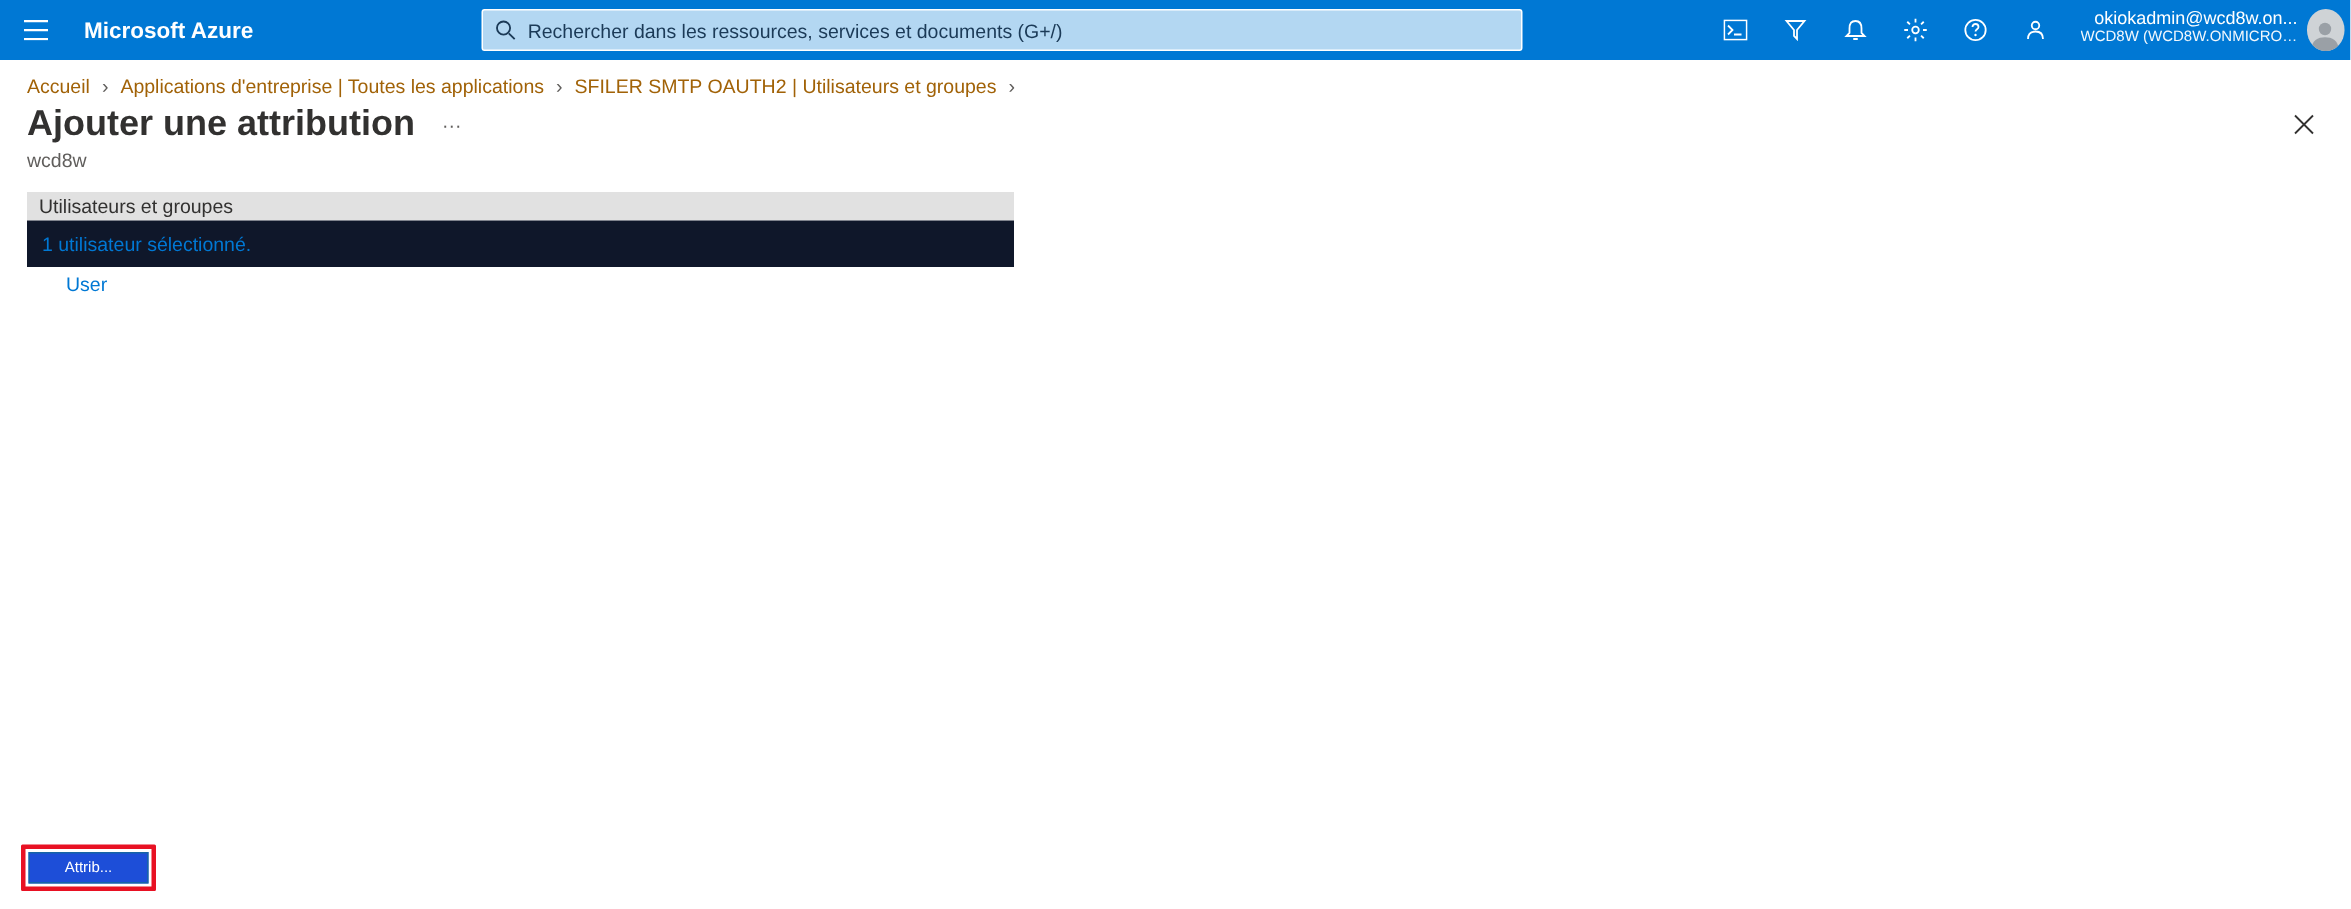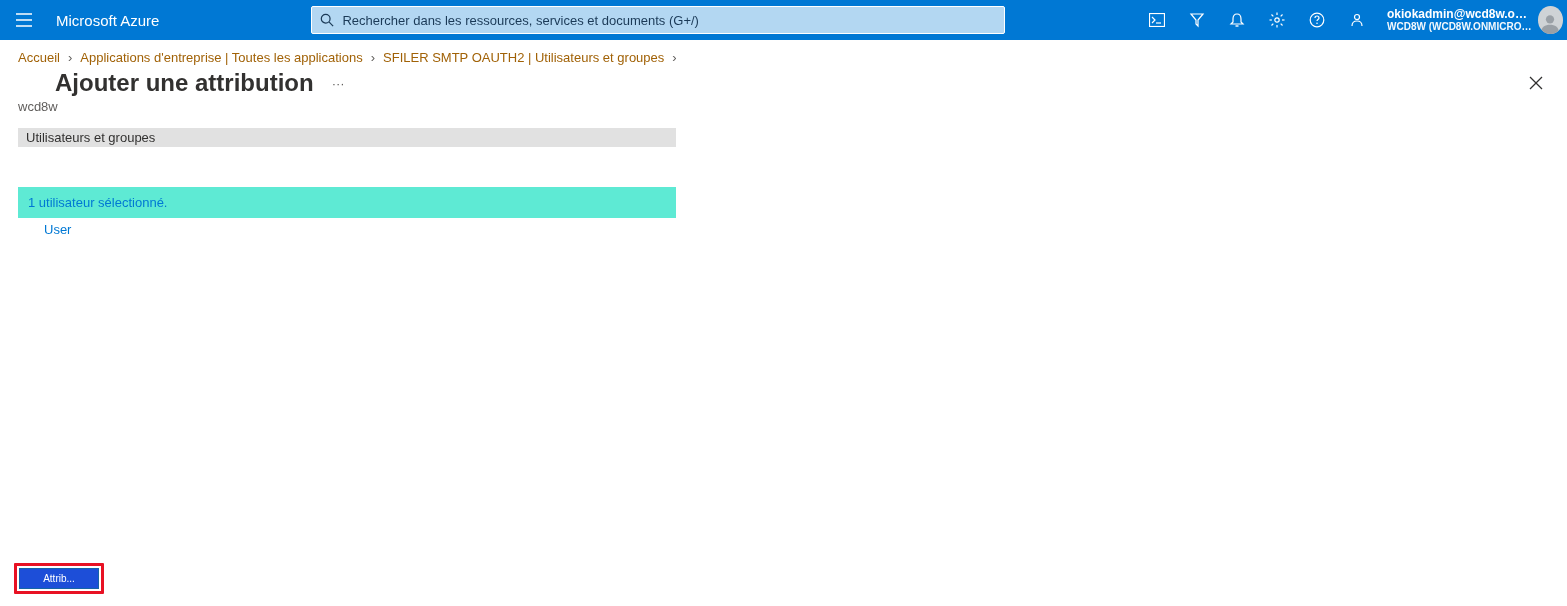--- a/index.html
+++ b/index.html
@@ -2,59 +2,59 @@
 <html><head>
 <meta charset="utf-8">
 <style>
   * { box-sizing: border-box; margin: 0; padding: 0; }
   html, body { width: 100%; height: 100%; font-family: "Segoe UI", Arial, sans-serif; font-size: 13px; color: #323130; background: #fff; }
   body { display: flex; flex-direction: column; height: 606px; width: 1567px; overflow: hidden; }
 
   
   .topbar { background: #0078d4; color: #fff; height: 40px; display: flex; align-items: center; }
   .topbar .hamburger { width: 48px; height: 40px; display:flex; align-items:center; justify-content:center; cursor:pointer; }
-  .topbar .brand { font-size: 15px; font-weight: 400; padding: 0 12px 0 8px; white-space: nowrap; }
+  .topbar .brand { font-size: 15px; font-weight: 700; padding: 0 12px 0 8px; white-space: nowrap; }
   .topbar .search-wrap { flex: 0 0 auto; margin-left: 140px; }
   .topbar .search {
     width: 694px; height: 28px; background: #b3d7f2; border: 1px solid #fff; border-radius: 2px;
     display: flex; align-items: center; color: #1b3a57; padding: 0 8px;
   }
   .topbar .search svg { margin-right: 8px; flex-shrink:0; }
   .topbar .search input {
     flex: 1; background: transparent; border: none; outline: none; color: #1b3a57;
     font-size: 13px;
   }
   .topbar .search input::placeholder { color: #1b3a57; }
   .topbar .spacer { flex: 1; }
   .topbar .iconbtn { width: 40px; height: 40px; display:flex; align-items:center; justify-content:center; cursor:pointer; }
-  .topbar .account { display:flex; align-items:center; padding: 0 4px 0 10px; cursor:pointer; max-width: 190px; font-weight: bold; }
+  .topbar .account { display:flex; padding: 0 4px 0 10px; cursor:pointer; max-width: 190px; }
   .topbar .account .acct-text { text-align: right; line-height: 1.1; overflow:hidden; }
   .topbar .account .acct-email { font-size: 12px; white-space: nowrap; overflow:hidden; text-overflow: ellipsis; max-width: 160px; }
   .topbar .account .acct-tenant { font-size: 10px; white-space: nowrap; overflow:hidden; text-overflow: ellipsis; max-width: 160px; opacity: .95; }
   .topbar .avatar { width: 28px; height: 28px; border-radius: 50%; background: #cfd3d6; margin-left: 6px; display:flex; align-items:flex-end; justify-content:center; overflow:hidden; }
   .topbar .avatar svg { width: 22px; height: 22px; }
 
   
   .crumbs { display:flex; align-items:center; gap: 8px; padding: 10px 18px 4px 18px; font-size: 13px; }
   .crumbs a { color: #a16207; text-decoration: none; cursor:pointer; }
   .crumbs .sep { color: #605e5c; }
 
   
   .page-head { display:flex; align-items:center; justify-content:space-between; padding: 0 18px; }
-  .page-head .titles { display:flex; align-items:center; gap: 14px; margin-left: 37px; }
+  .page-head .titles { display:flex; align-items:center; gap: 14px; }
   .page-head h1 { font-size: 24px; font-weight: 600; }
   .page-head .more { color:#605e5c; cursor:pointer; padding: 4px; }
   .page-head .close { cursor:pointer; padding: 6px; }
   .subtitle { padding: 2px 18px 14px 18px; color: #605e5c; font-size: 13px; }
 
   
   .content { flex:1; padding: 0 18px; overflow:auto; }
   .panel { width: 658px; }
   .section-head { background: #e1e1e1; padding: 2px 8px; font-size: 13px; color:#323130; }
-  .section-link { padding: 8px 10px; background:#5eead4;margin-top:40px; }
+  .section-link { padding: 8px 10px; background:#0f172a; }
   .section-link a { color:#0078d4; text-decoration:none; cursor:pointer; font-size:13px; }
   .plain-head { padding: 8px 2px 4px 2px; font-size: 13px; }
   .plain-link { padding: 4px 10px; }
   .plain-link a { color:#0078d4; text-decoration:none; cursor:pointer; font-size:13px;margin-left:16px; }
 
   
   .footer { padding: 10px 14px 12px 14px; }
   .highlight-box { border: 3px solid #e81123; display:inline-block; padding: 2px; border-radius:1px; }
   .primary-btn {
     background:#1d4ed8; color:#fff; border:1px solid #1664a7; padding: 4px 14px;

